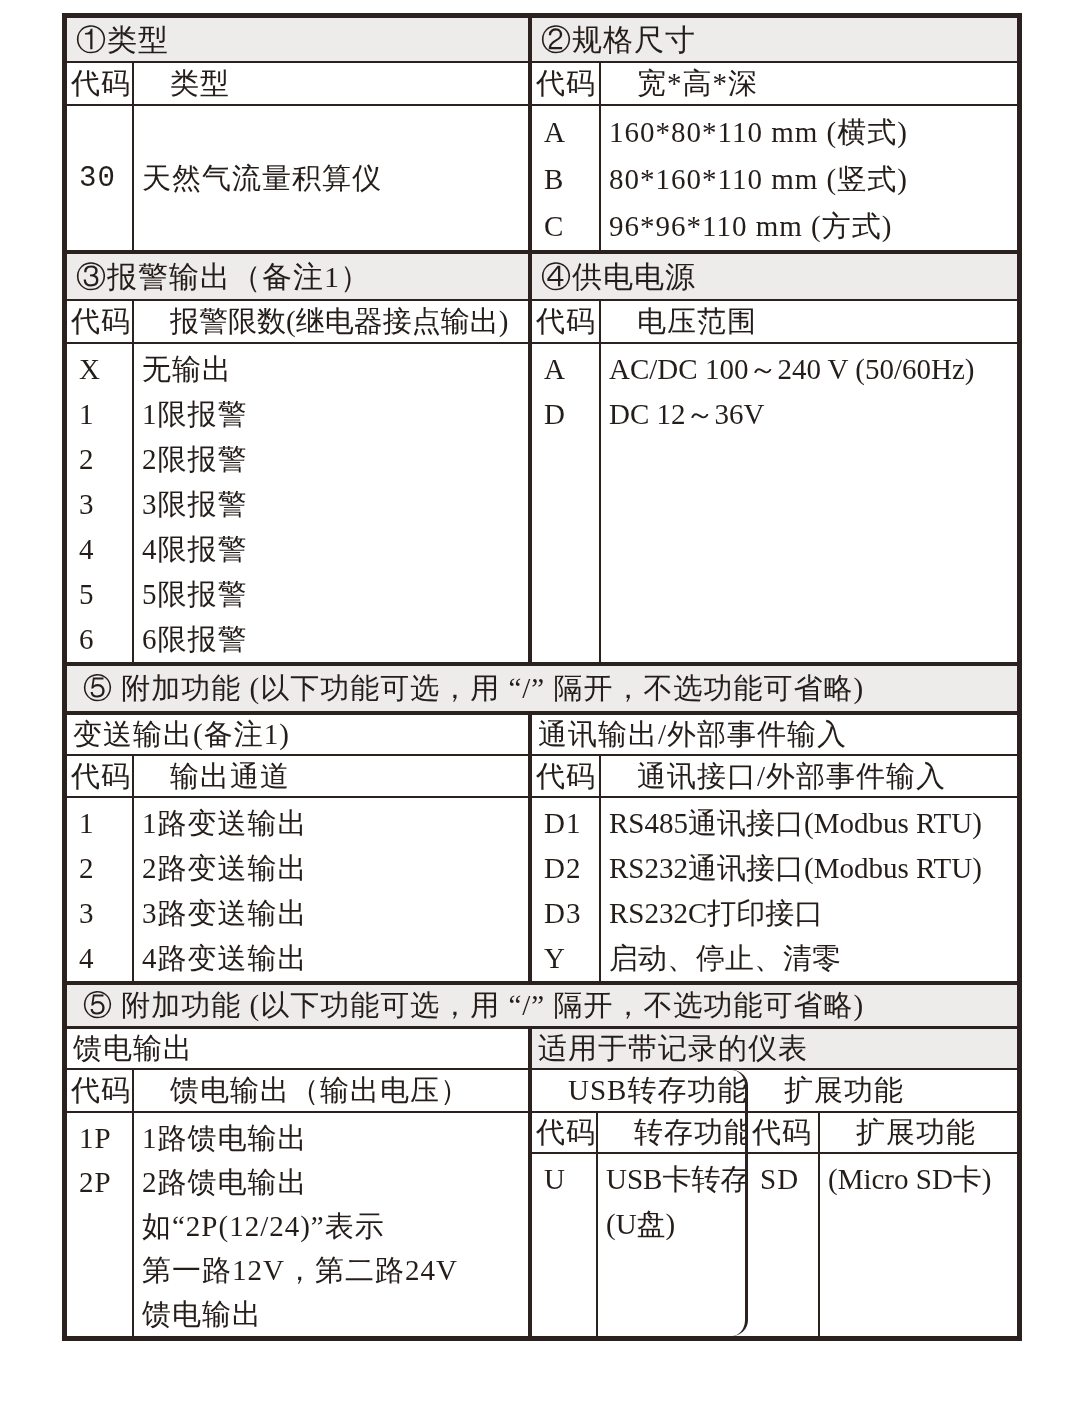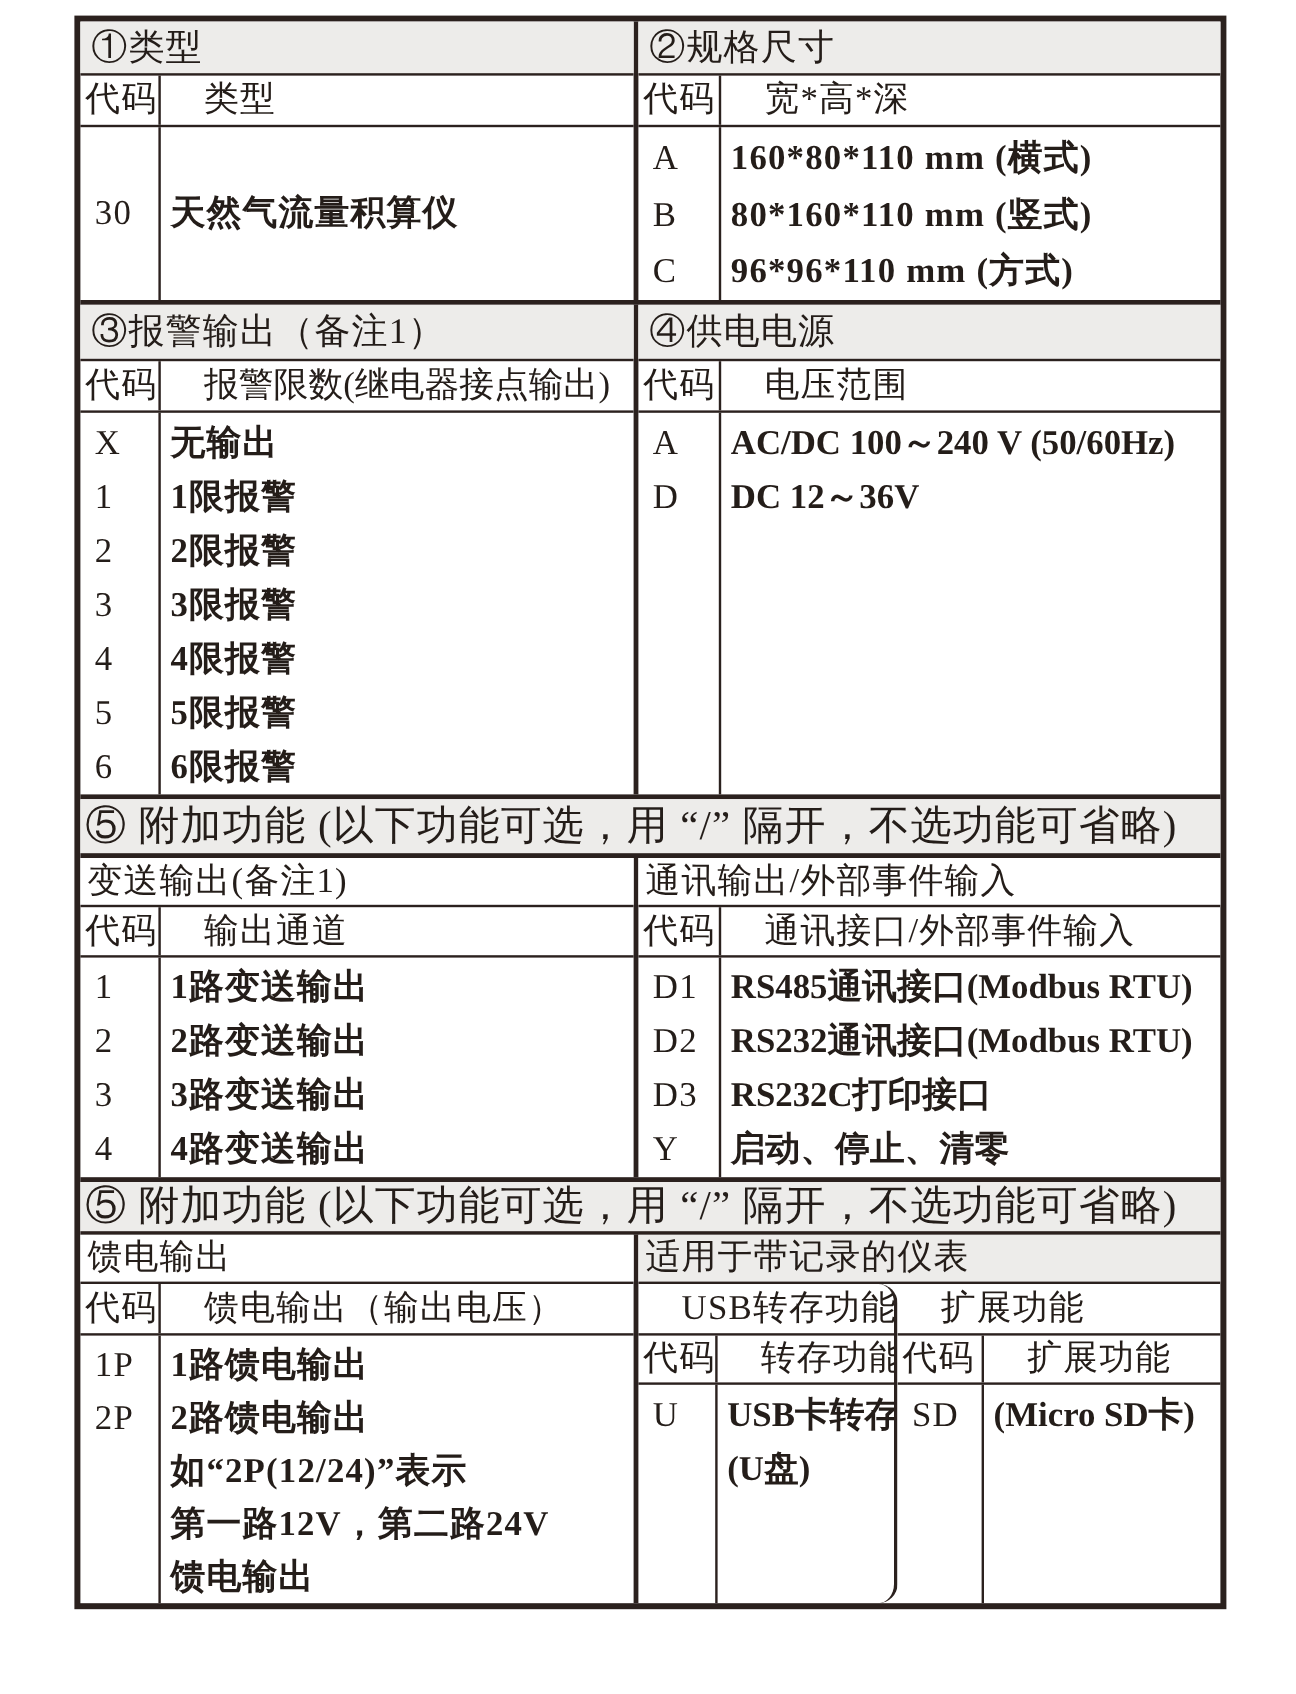--- a/index.html
+++ b/index.html
@@ -25,44 +25,44 @@
   .sep{border-bottom:4px solid var(--bd);}
   
   .band{
     background:var(--hd);height:45px;display:flex;align-items:center;
     padding-left:9px;border-bottom:2px solid var(--bd);font-size:30px;white-space:nowrap;
   }
   .bandB{height:47px;}
   
   .banner{
     background:var(--hd);height:49px;display:flex;align-items:center;
-    padding-left:4px;border-bottom:4px solid var(--bd);font-size:34px;white-space:nowrap;
+    padding-left:16px;border-bottom:4px solid var(--bd);font-size:29px;white-space:nowrap;
   }
   .bannerE{height:44px;border-bottom:3px solid var(--bd);}
   
   .hrow{display:flex;border-bottom:2px solid var(--bd);}
   .h43{height:43px;}
   .h41{height:41px;}
   .h42{height:42px;}
   .ccol{width:67px;border-right:2px solid var(--bd);flex-shrink:0;overflow:hidden;}
   .ccol-l{width:67px;}
   .ccol-r{width:69px;}
   .hcell{display:flex;align-items:center;padding-left:4px;white-space:nowrap;overflow:hidden;}
   .dcell{flex:1;display:flex;align-items:center;padding-left:7px;white-space:nowrap;overflow:hidden;min-width:0;margin-left:29px;}
   
   .cols{display:flex;flex:1;min-height:0;}
   .dcol{flex:1;min-width:0;overflow:hidden;}
   .line{height:45px;display:flex;align-items:center;padding-left:12px;white-space:nowrap;}
-  .dcol .line{padding-left:8px;font-weight:bold;}
+  .dcol .line{padding-left:8px;}
   .pt3{padding-top:3px;}
   .s2line{height:47px;}
   .f-line{height:44px;}
   .vcenter{align-items:center;}
   .vcenter .ccol,.vcenter .dcol{display:flex;align-items:center;height:100%;}
-  .vcenter .ccol{height:auto;align-self:stretch;}
+  .vcenter .ccol{height:auto;align-self:stretch;font-family:Liberation Mono, monospace;}
   .tight{letter-spacing:0;}
   .sub{
     height:41px;display:flex;align-items:center;padding-left:6px;
     border-bottom:2px solid var(--bd);white-space:nowrap;background:#ffffff;
   }
   .sub.gray{background:var(--hd);}
   
   .split2{display:flex;flex:1;min-height:0;}
   .usbcol{width:216px;border-right:3px solid var(--bd);display:flex;flex-direction:column;flex-shrink:0;border-radius:16px;}
   .extcol{flex:1;display:flex;flex-direction:column;min-width:0;}

